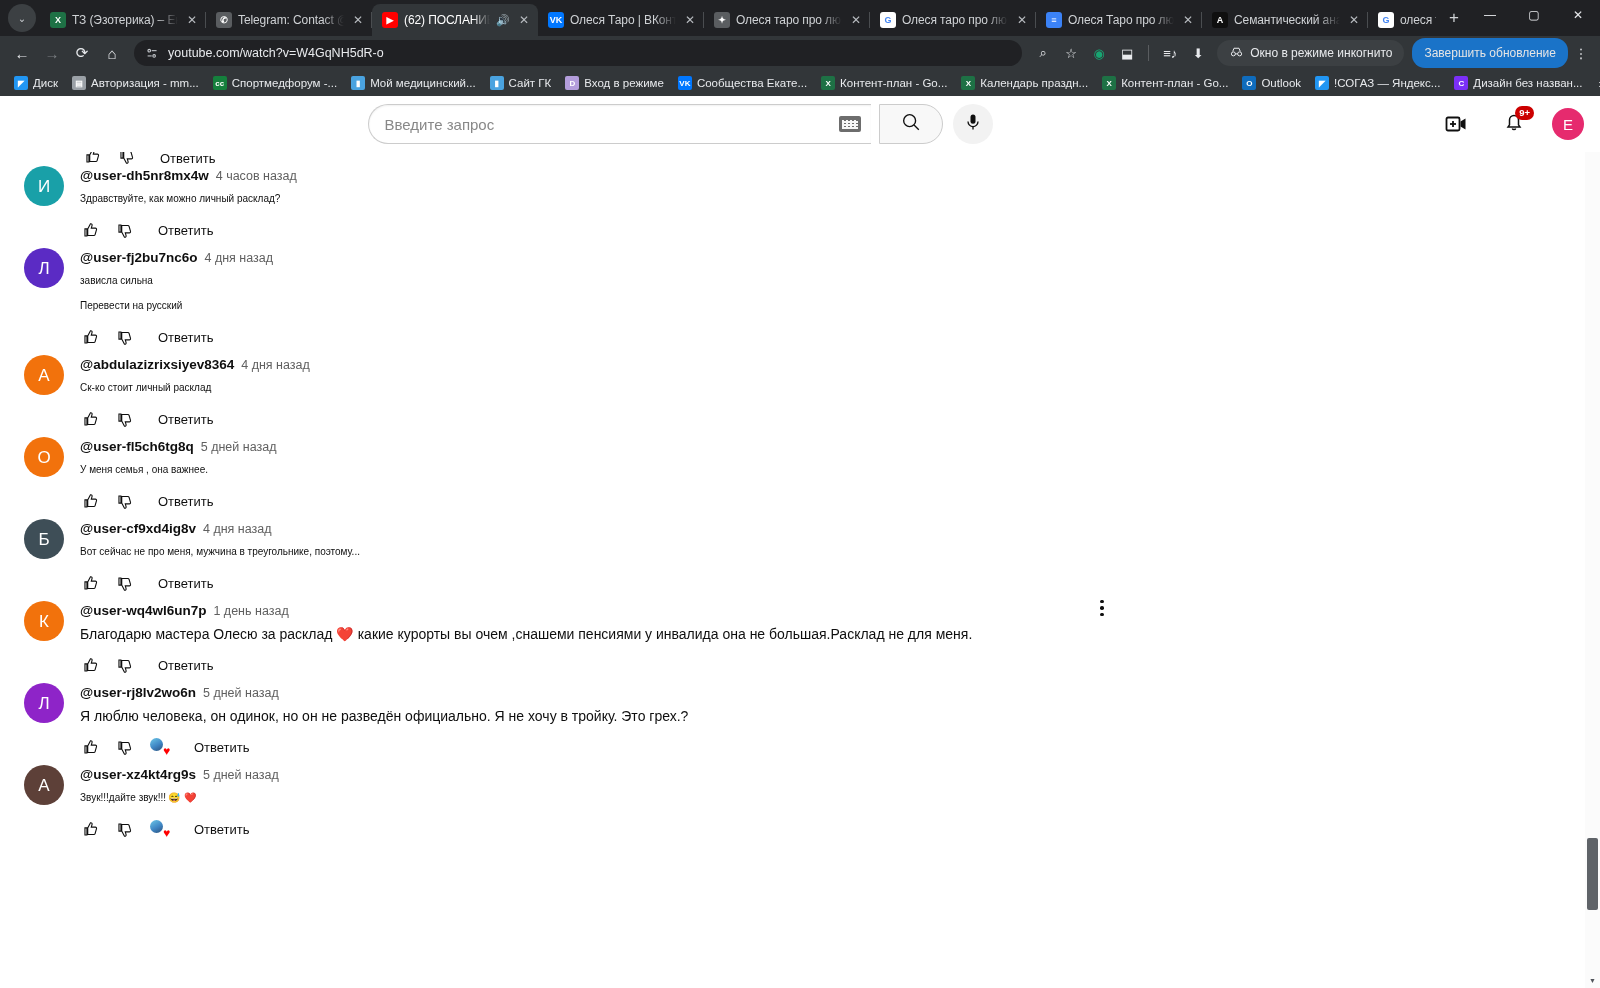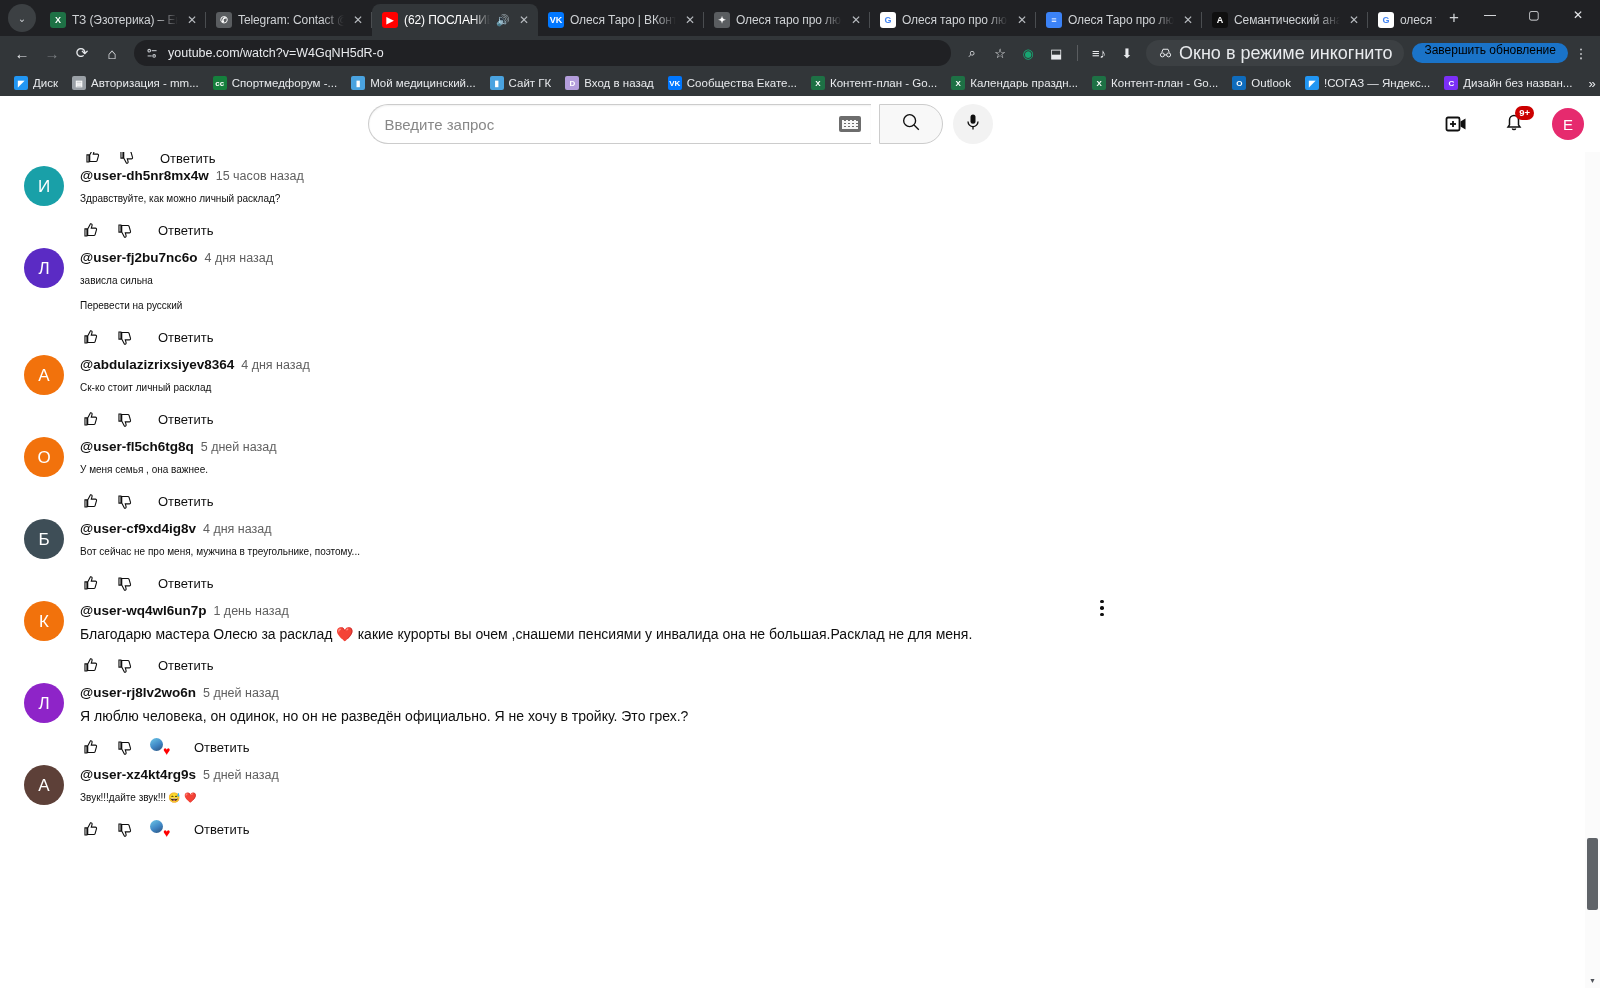--- a/index.html
+++ b/index.html
@@ -70,25 +70,25 @@
     width: 16px; height: 16px; flex:0 0 16px; border-radius:3px;
     display:flex; align-items:center; justify-content:center;
   }
   .omnibox .url { flex: 1 1 auto; white-space: nowrap; overflow:hidden; }
   .omni-right { display:flex; align-items:center; gap: 2px; flex:0 0 auto; }
   .tb-icon { width: 26px; height: 26px; display:flex; align-items:center; justify-content:center;
              color:#e8eaed; font-size: 13px; }
   .tb-sep { width:1px; height:16px; background:#5a5d60; margin: 0 6px; }
   .incognito-pill {
     height: 26px; background:#3c4043; border-radius: 13px; display:flex; align-items:center;
-    gap:6px; padding: 0 12px; color:#e8eaed; font-size: 18px; white-space:nowrap; margin-left: 4px;
+    gap:6px; padding: 0 12px; color:#e8eaed; font-size: 12px; white-space:nowrap; margin-left: 4px;
   }
   .update-btn {
-    height: 20px; background:#1a73c8; border-radius: 13px; display:flex; align-items:flex-start;
-    padding: 0 12px; color:#000000; font-size: 12px; white-space:nowrap; margin-left: 6px;
+    height: 30px; background:#1a73c8; border-radius: 13px; display:flex; align-items:center;
+    padding: 0 12px; color:#e5e5e5; font-size: 12px; white-space:nowrap; margin-left: 6px;
   }
   .kebab { width: 22px; color:#e8eaed; font-size: 13px; text-align:center; }
 
   
   .bookmarks {
     height: 26px; background:#323639; display:flex; align-items:center;
     padding: 0 8px; gap: 2px; flex: 0 0 26px; overflow:hidden;
   }
   .bm { display:flex; align-items:center; gap:5px; padding: 2px 6px; border-radius:4px;
         color:#e8eaed; font-size: 11.5px; white-space:nowrap; flex: 0 0 auto; max-width: 150px;}
@@ -347,21 +347,21 @@
       <div class="bm">
         <span class="bm-ico" style="background: rgb(74, 163, 224);">▮</span>
         <span class="bm-label">Мой медицинский...</span>
       </div>
       <div class="bm">
         <span class="bm-ico" style="background: rgb(74, 163, 224);">▮</span>
         <span class="bm-label">Сайт ГК</span>
       </div>
       <div class="bm">
         <span class="bm-ico" style="background: rgb(179, 157, 219);">D</span>
-        <span class="bm-label">Вход в назад</span>
+        <span class="bm-label">Вход в режиме</span>
       </div>
       <div class="bm">
         <span class="bm-ico" style="background: rgb(0, 119, 255);">VK</span>
         <span class="bm-label">Сообщества Екате...</span>
       </div>
       <div class="bm">
         <span class="bm-ico" style="background: rgb(30, 113, 69);">X</span>
         <span class="bm-label">Контент-план - Go...</span>
       </div>
       <div class="bm">
@@ -458,21 +458,21 @@
         <span class="reply-btn">Ответить</span>
       </div>
       <div id="commentlist">
           <div class="comment">
             <div class="avatar" style="background: rgb(25, 160, 168);">
               <span>И</span>
             </div>
             <div class="cbody">
               <div class="chead">
                 <span class="cauthor">@user-dh5nr8mx4w</span>
-                <span class="ctime">15 часов назад</span>
+                <span class="ctime">4 часов назад</span>
               </div>
               <div class="ctext">Здравствуйте, как можно личный расклад?</div>
               <div class="cactions">
                 <span class="act-ico">
                   <svg width="19" height="19" viewBox="0 0 24 24">
                     <path d="M5 10h2.5v9H5zM8.5 10l3.5-6.5c1.4-.3 2.3.6 2 2L13 9h5.2c1 0 1.7.9 1.4 1.8l-1.8 6.4c-.2.7-.9 1.2-1.6 1.2H8.5z" fill="none" stroke="#0f0f0f" stroke-width="1.4"></path>
                   </svg>
                 </span>
                 <span class="act-ico">
                   <svg width="19" height="19" viewBox="0 0 24 24">

